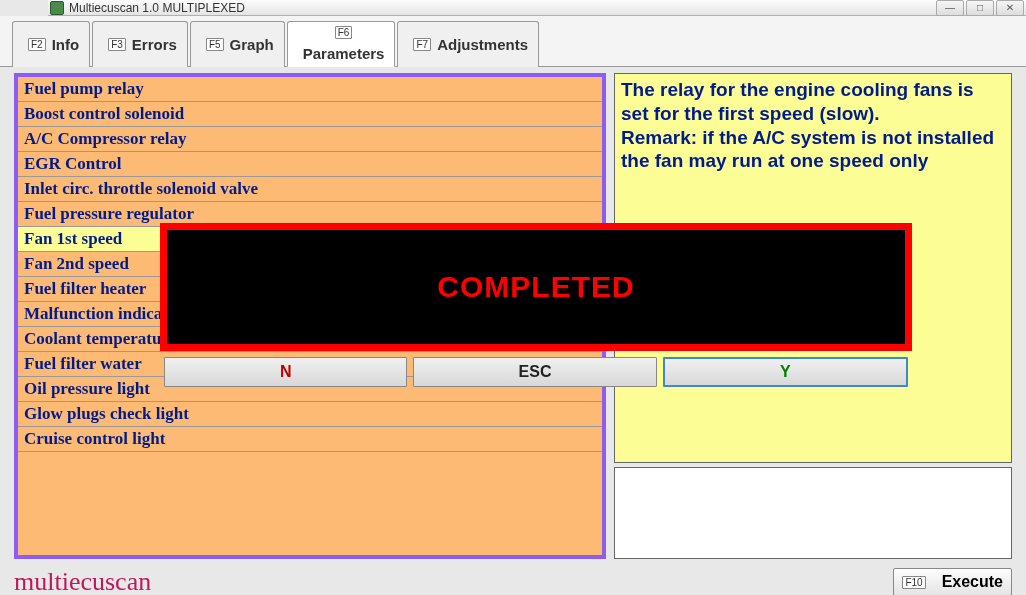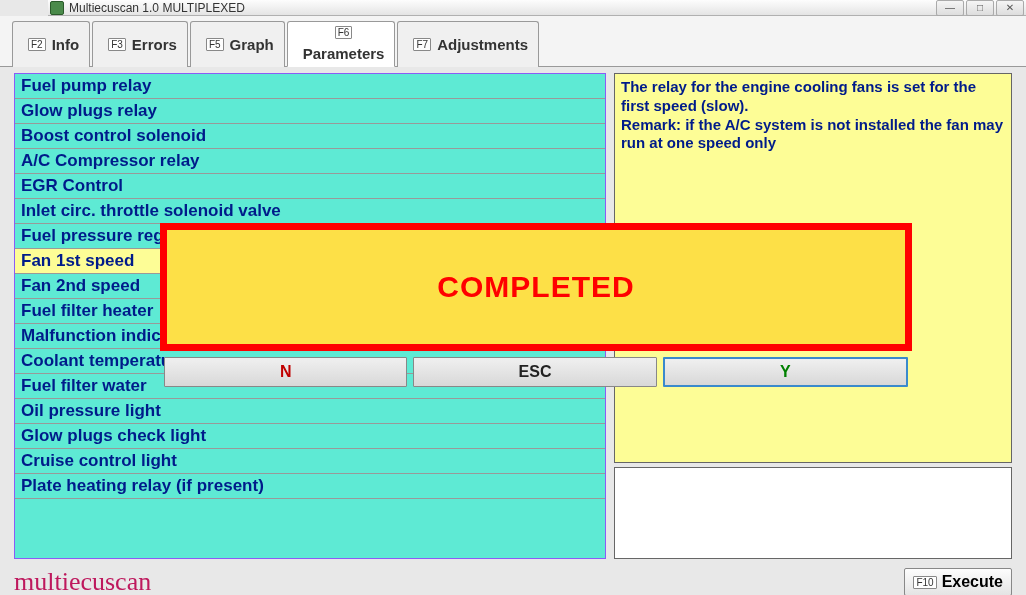--- a/index.html
+++ b/index.html
@@ -80,23 +80,24 @@
       border-radius: 1px;
     }
     .content {
       display: flex;
       padding: 6px 14px;
       gap: 8px;
       height: 498px;
     }
     .left-panel {
       flex: 1;
-      border: 1px solid #8b5cf6;
-      background: #5eead4;
+      border: 4px solid #8b5cf6;
+      background: #fdba74;
       overflow: hidden;
+      font-family: Liberation Serif, serif;
     }
     .list-item {
       padding: 2px 6px;
       font-size: 17px;
       font-weight: bold;
       color: #001b8a;
       border-bottom: 1px solid #999;
       cursor: pointer;
     }
     .list-item.selected {
@@ -107,21 +108,21 @@
       display: flex;
       flex-direction: column;
       gap: 4px;
     }
     .info-box {
       flex: 1;
       max-height: 390px;
       border: 1px solid #666;
       background: #fdfd96;
       padding: 4px 6px;
-      font-size: 15px;
+      font-size: 19px;
       font-weight: bold;
       color: #001b8a;
       line-height: 1.25;
     }
     .lower-box {
       height: 92px;
       border: 1px solid #666;
       background: #fff;
     }
     .footer {
@@ -138,32 +139,32 @@
     }
     .execute-btn {
       border: 1px solid #888;
       background: linear-gradient(to bottom, #fdfdfd, #e4e4e4);
       padding: 4px 8px;
       font-size: 16px;
       font-weight: bold;
       cursor: pointer;
       display: flex;
       align-items: center;
-      gap: 5px;
+      gap: 16px;
       border-radius: 2px;
     }
     
     .overlay {
       position: absolute;
       left: 160px;
       top: 223px;
       width: 752px;
     }
     .dialog-body {
-      background: #fde047;
+      background: #000000;
       border: 7px solid #ff0000;
       height: 128px;
       display: flex;
       align-items: center;
       justify-content: center;
       font-size: 30px;
       font-weight: bold;
       color: #ff0000;
       letter-spacing: 1px;
     }
@@ -219,36 +220,34 @@
   </div>
   <div class="tab">
     <span class="fkey">F7</span>
     <span>Adjustments</span>
   </div>
 </div>
 
 <div class="content">
   <div class="left-panel">
     <div class="list-item">Fuel pump relay</div>
-    <div class="list-item">Glow plugs relay</div>
     <div class="list-item">Boost control solenoid</div>
     <div class="list-item">A/C Compressor relay</div>
     <div class="list-item">EGR Control</div>
     <div class="list-item">Inlet circ. throttle solenoid valve</div>
     <div class="list-item">Fuel pressure regulator</div>
     <div class="list-item selected">Fan 1st speed</div>
     <div class="list-item">Fan 2nd speed</div>
     <div class="list-item">Fuel filter heater</div>
     <div class="list-item">Malfunction indicator</div>
     <div class="list-item">Coolant temperature</div>
     <div class="list-item">Fuel filter water</div>
     <div class="list-item">Oil pressure light</div>
     <div class="list-item">Glow plugs check light</div>
     <div class="list-item">Cruise control light</div>
-    <div class="list-item">Plate heating relay (if present)</div>
   </div>
   <div class="right-panel">
     <div class="info-box">
       <span>The relay for the engine cooling fans is set for the first speed (slow).</span><br>
       <span>Remark: if the A/C system is not installed the fan may run at one speed only</span>
     </div>
     <div class="lower-box"></div>
   </div>
 </div>
 

